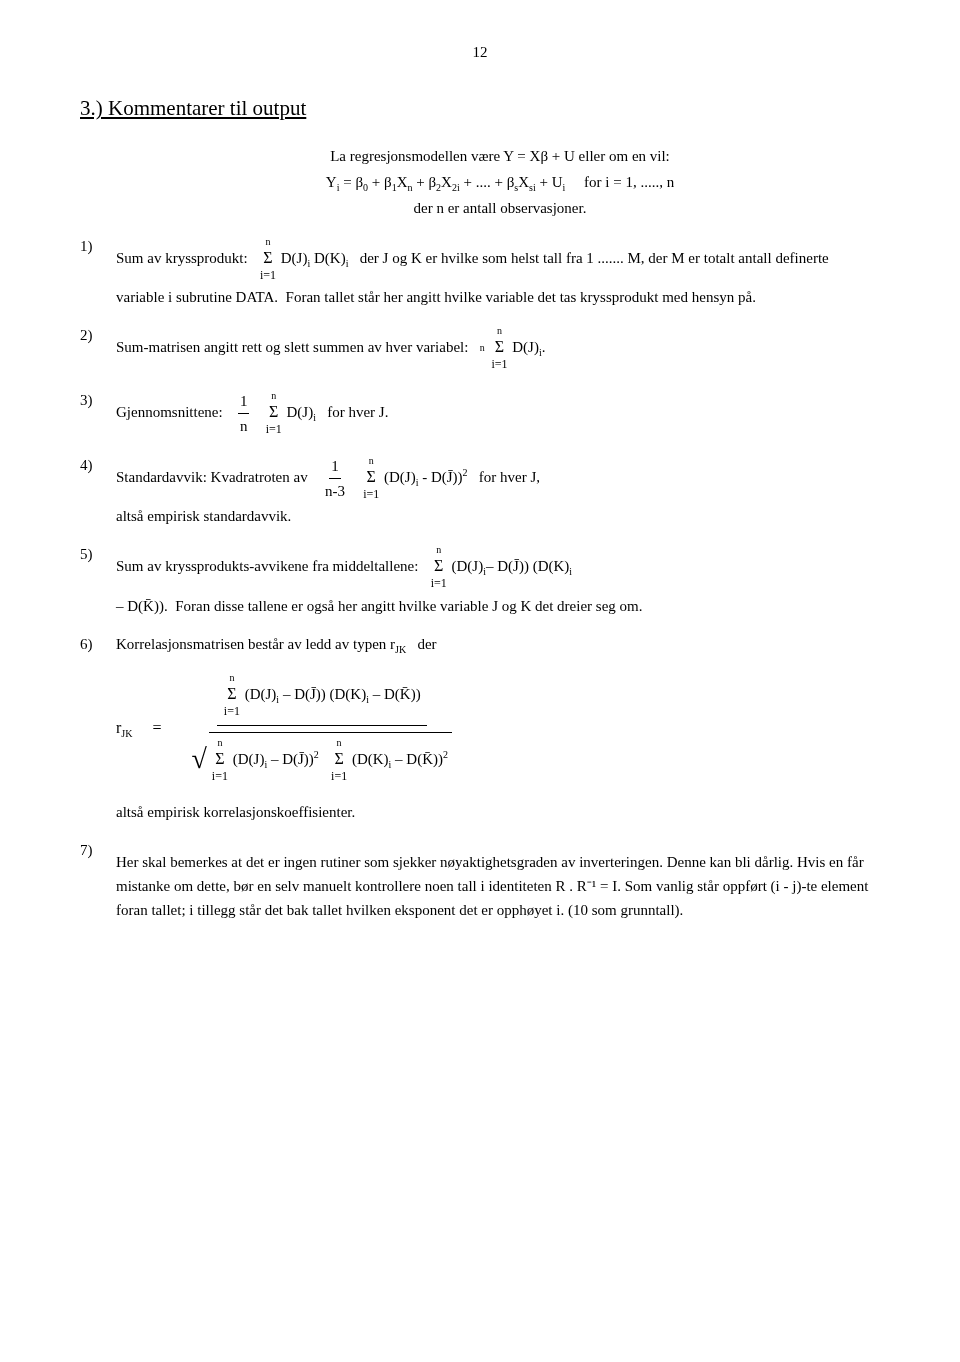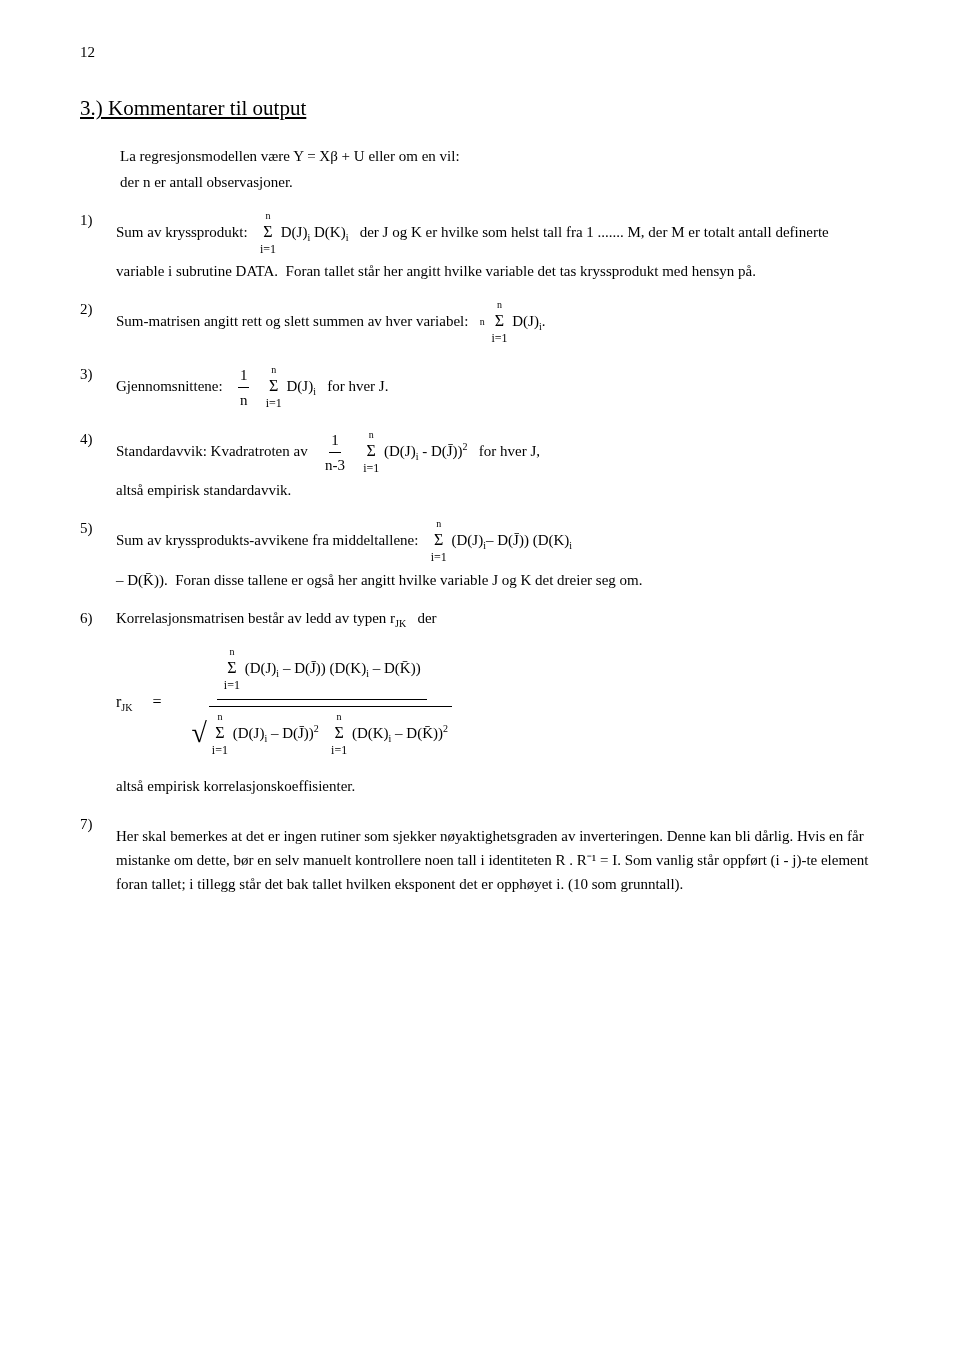--- a/index.html
+++ b/index.html
@@ -11,20 +11,21 @@
       background: #fff;
       font-family: "Times New Roman", Times, serif;
       font-size: 15px;
       color: #000;
       width: 960px;
       min-height: 1362px;
       padding: 40px 80px 60px 80px;
       line-height: 1.6;
     }
     .page-number {
+      text-align: center;
       margin-bottom: 28px;
       font-size: 15px;
     }
     .section-heading {
       font-size: 21px;
       margin-bottom: 18px;
       text-decoration: underline;
     }
     .intro-block {
       margin-left: 40px;
@@ -123,32 +124,36 @@
     }
     .sigma-notation .sigma-sym {
       font-size: 16px;
       line-height: 1;
     }
     .sigma-notation .sigma-bot {
       font-size: 12px;
     }
     .math-line {
       margin: 2px 0;
+      text-align: center;
     }
   </style>
 </head>
 <body>
 
 <div class="page-number">12</div>
 
 <div class="section-heading">3.) Kommentarer til output</div>
 
 <div class="intro-block">
   <div class="intro-line math-line">
     La regresjonsmodellen være Y = Xβ + U eller om en vil:
+  </div>
+  <div class="intro-line math-line">
+    Y<sub>i</sub> = β<sub>0</sub> + β<sub>1</sub>X<sub>n</sub> + β<sub>2</sub>X<sub>2i</sub> + .... + β<sub>s</sub>X<sub>si</sub> + U<sub>i</sub> &nbsp;&nbsp;&nbsp; for i = 1, ....., n
   </div>
   <div class="intro-line math-line">
     der n er antall observasjoner.
   </div>
 </div>
 
 <div class="numbered-item">
   <div class="item-number">1)</div>
   <div class="item-content">
     Sum av kryssprodukt: &nbsp;

